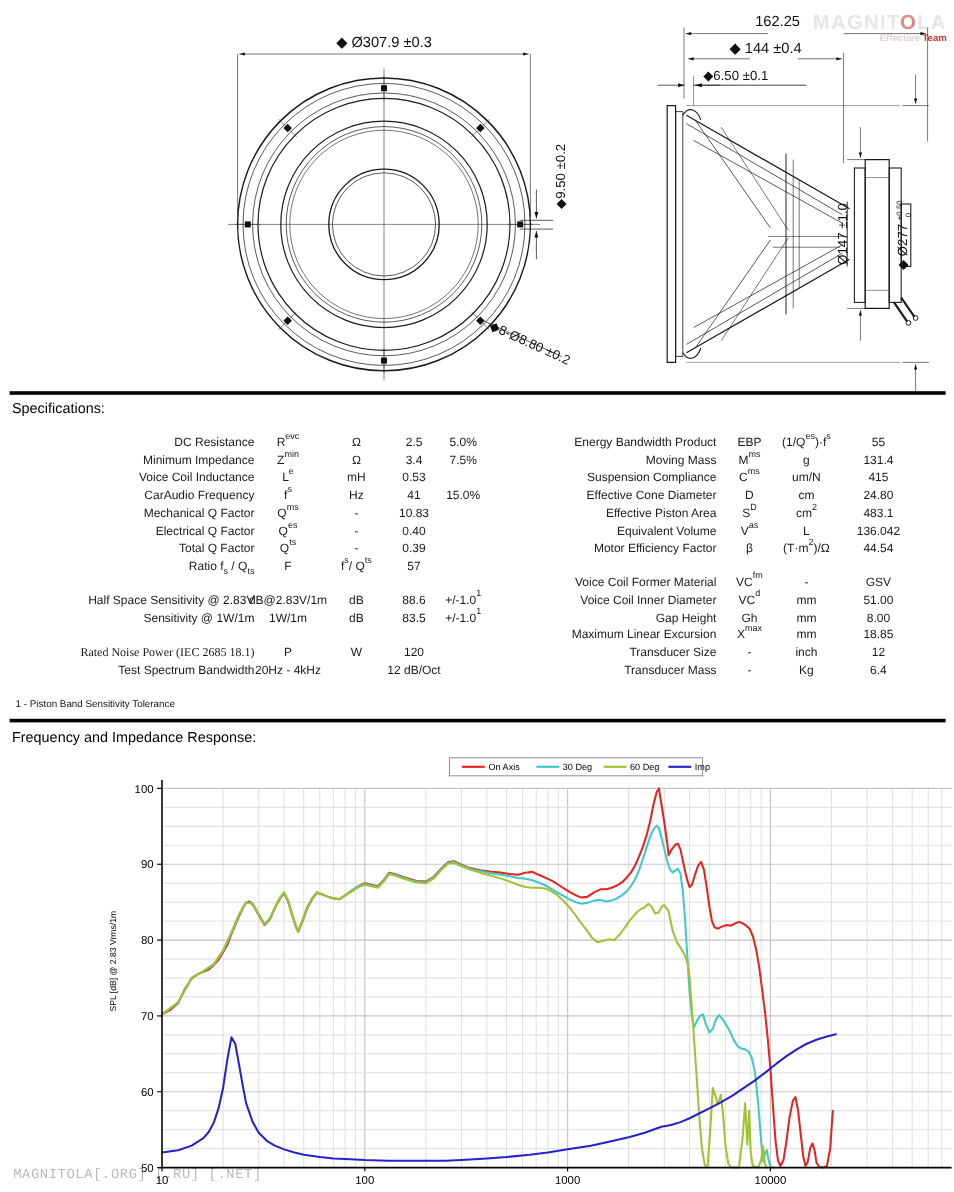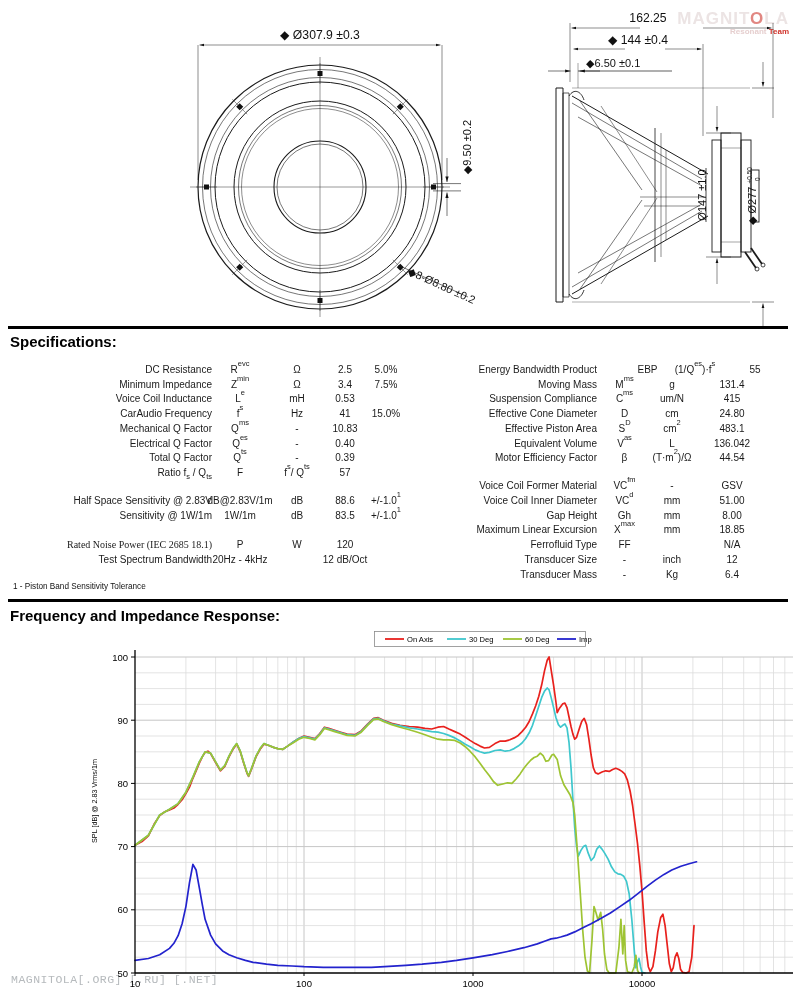--- a/index.html
+++ b/index.html
@@ -1,20 +1,20 @@
 <!DOCTYPE html>
 <html><head>
 <meta charset="utf-8">
 <style>
   html,body{margin:0;padding:0}
   body{width:795px;height:993px;position:relative;background:#fff;font-family:"Liberation Sans",sans-serif;overflow:hidden}
   .rule{position:absolute;left:8px;width:780px;height:2.6px;background:#000}
   #rule-specs{top:326px}
   #rule-freq{top:599px}
-  .sec-title{position:absolute;left:10px;font-size:15px;font-weight:bold;color:#000}
+  .sec-title{position:absolute;left:10px;font-size:12px;font-weight:normal;color:#000}
   #spec-title{top:333px}
   #freq-title{top:607px}
   .spec-block{position:absolute;top:362px;font-size:10px;color:#1a1a1a}
   #spec-left{left:10px}
   #spec-right{left:405px}
   .srow{display:flex;height:14.75px;align-items:center}
   .sgap{height:13px}
   .c-label{text-align:right;white-space:nowrap}
   .c{display:flex;justify-content:center;white-space:nowrap}
   sub{font-size:7.5px;line-height:0}
@@ -175,21 +175,21 @@
       <line x1="752" y1="302" x2="774" y2="302"></line>
       <line x1="763" y1="62" x2="763" y2="86.5" marker-end="url(#ar)"></line>
       <line x1="763" y1="328" x2="763" y2="303.5" marker-end="url(#ar)"></line>
       <text class="dim" transform="translate(756,196) rotate(-90)" text-anchor="middle"><tspan>◆ Ø277 </tspan><tspan class="tolsup" dy="-4">+0.50</tspan><tspan class="tolsub" dx="-14" dy="7.5">0</tspan></text>
     </g>
   </g>
 </svg>
 
 <div class="wm-top">
   <div class="wm-brand"><span>MAGNIT</span><span class="o">O</span><span>LA</span></div>
-  <div class="wm-sub"><span>Resonant</span> <span class="team">Team</span></div>
+  <div class="wm-sub"><span>Effective</span> <span class="team">Team</span></div>
 </div>
 
 <div id="rule-specs" class="rule"></div>
 <div id="spec-title" class="sec-title">Specifications:</div>
 
 <div id="spec-left" class="spec-block">
     <div class="srow">
       <div class="c-label" style="width: 202px;">DC Resistance</div>
       <div class="c" style="width: 56px;">
         <span>R</span>
@@ -310,21 +310,21 @@
       <div class="c-label" style="width: 202px;">Test Spectrum Bandwidth</div>
       <div class="c" style="width: 56px;">20Hz - 4kHz</div>
       <div class="c" style="width: 58px;"></div>
       <div class="c" style="width: 38px;">12 dB/Oct</div>
       <div class="c" style="width: 44px;"></div>
     </div>
   </div>
 <div id="spec-right" class="spec-block">
     <div class="srow">
       <div class="c-label" style="width: 192px;">Energy Bandwidth Product</div>
-      <div class="c" style="width: 55px; padding-left: 23px;">EBP</div>
+      <div class="c" style="width: 55px;">EBP</div>
       <div class="c" style="width: 40px;">
         <span>(1/Q</span>
         <sub>es</sub>
         <span>)·f</span>
         <sub>s</sub>
       </div>
       <div class="c" style="width: 80px;">55</div>
     </div>
     <div class="srow">
       <div class="c-label" style="width: 192px;">Moving Mass</div>
@@ -407,26 +407,20 @@
       <div class="c" style="width: 80px;">8.00</div>
     </div>
     <div class="srow">
       <div class="c-label" style="width: 192px;">Maximum Linear Excursion</div>
       <div class="c" style="width: 55px;">
         <span>X</span>
         <sub>max</sub>
       </div>
       <div class="c" style="width: 40px;">mm</div>
       <div class="c" style="width: 80px;">18.85</div>
-    </div>
-    <div class="srow">
-      <div class="c-label" style="width: 192px;">Ferrofluid Type</div>
-      <div class="c" style="width: 55px;">FF</div>
-      <div class="c" style="width: 40px;"></div>
-      <div class="c" style="width: 80px;">N/A</div>
     </div>
     <div class="srow">
       <div class="c-label" style="width: 192px;">Transducer Size</div>
       <div class="c" style="width: 55px;">-</div>
       <div class="c" style="width: 40px;">inch</div>
       <div class="c" style="width: 80px;">12</div>
     </div>
     <div class="srow">
       <div class="c-label" style="width: 192px;">Transducer Mass</div>
       <div class="c" style="width: 55px;">-</div>

